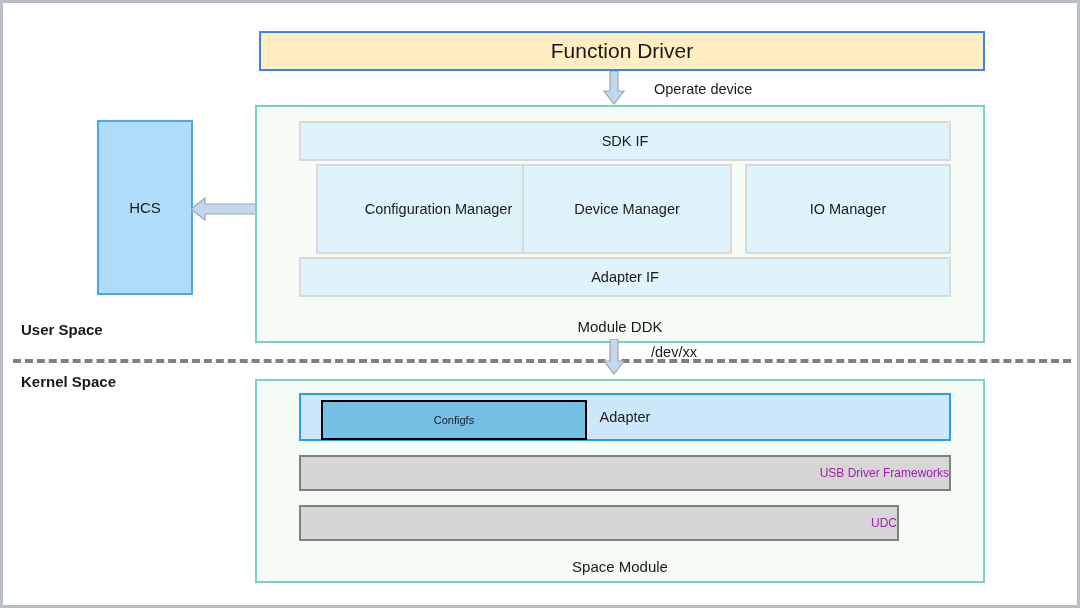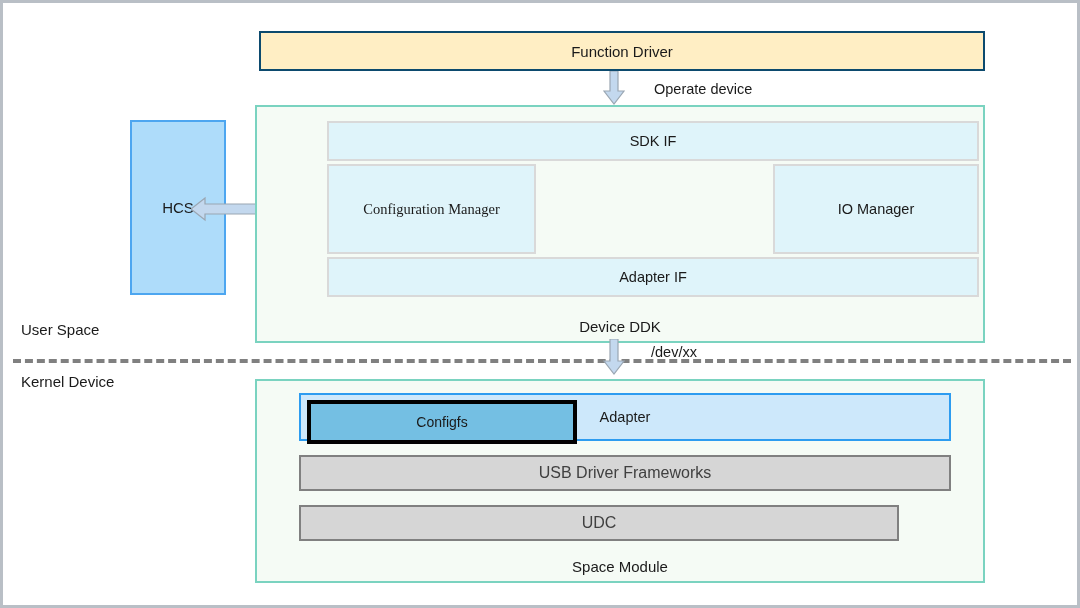--- a/index.html
+++ b/index.html
@@ -18,105 +18,105 @@
     box-sizing: border-box;
     border: 3px solid #b9bfc6;
     overflow: hidden;
   }
   .abs { position: absolute; box-sizing: border-box; }
 
   
   .function-driver {
     left: 256px; top: 28px; width: 726px; height: 40px;
     background: #ffeec4;
-    border: 2px solid #0c4a6e;
+    border: 2px solid #3b82f6;
     display: flex; align-items: center; justify-content: center;
-    font-size: 15px; color: #1a1a1a;
+    font-size: 21px; color: #1a1a1a;
   }
 
   
   .panel {
     background: #f5fbf5;
     border: 2px solid #7ad3c0;
   }
   .panel-ddk   { left: 252px; top: 102px; width: 730px; height: 238px; }
   .panel-kmod  { left: 252px; top: 376px; width: 730px; height: 204px; }
   .panel-label {
     position: absolute; left: 0; right: 0; bottom: 6px;
     text-align: center; font-size: 15px; color: #1a1a1a;
   }
 
   
   .cyan-box {
     background: #dff4fa;
     border: 2px solid #d9d9d9;
     display: flex; align-items: center; justify-content: center;
-    font-size: 14.5px; color: #1a1a1a; margin-left: 28px;
+    font-size: 14.5px; color: #1a1a1a;
   }
   .sdk-if     { left: 296px; top: 118px; width: 652px; height: 40px; }
   .adapter-if { left: 296px; top: 254px; width: 652px; height: 40px; }
   .mgr        { top: 161px; height: 90px; }
-  .mgr-cfg    { left: 296px; width: 209px; font-family: Liberation Serif, serif; }
+  .mgr-cfg    { left: 313px; width: 245px; }
   .mgr-dev    { left: 519px; width: 210px; }
   .mgr-io     { left: 742px; width: 206px; }
 
   
   .hcs {
     left: 94px; top: 117px; width: 96px; height: 175px;
     background: #aedcfa;
     border: 2px solid #4da6f0;
     display: flex; align-items: center; justify-content: center;
-    font-size: 15px; color: #1a1a1a; margin-left: 33px;
+    font-size: 15px; color: #1a1a1a;
   }
 
   
   .arrow-svg { position: absolute; }
   .arrow-hcs  { left: 188px; top: 190px; }
   .arrow-op   { left: 600px; top: 68px; }
   .arrow-dev  { left: 600px; top: 336px; }
   .arrow-label {
     position: absolute; font-size: 14.5px; color: #1a1a1a; white-space: nowrap; margin-left: 24px;
   }
   .lbl-operate { left: 627px; top: 78px; }
   .lbl-devxx   { left: 624px; top: 341px; }
 
   
   .divider {
     left: 10px; top: 356px; width: 1058px; height: 0;
     border-top: 4px dashed #808080;
   }
   .space-label {
-    font-size: 15px; font-weight: normal; color: #1a1a1a; white-space: nowrap;
+    font-size: 15px; font-weight: bold; color: #1a1a1a; white-space: nowrap;
   }
   .lbl-user   { left: 18px; top: 318px; }
   .lbl-kernel { left: 18px; top: 370px; }
 
   
   .adapter-row {
     left: 296px; top: 390px; width: 652px; height: 48px;
     background: #cde8fb;
     border: 2px solid #2d9cf0;
     display: flex; align-items: center; justify-content: center;
     font-size: 14.5px; color: #1a1a1a;
   }
   .blue-box {
     position: absolute; top: 5px; height: 36px;
     background: #74bfe3;
-    border: 4px solid #000000;
+    border: 2px solid #000000;
     display: flex; align-items: center; justify-content: center;
-    font-size: 14px; color: #1a1a1a;
+    font-size: 11px; color: #1a1a1a; margin-left: 14px;
   }
   .blue-configfs  { left: 6px;  width: 262px; }
   .blue-fgeneric  { left: 378px; width: 264px; }
 
   .gray-box {
     background: #d6d6d6;
     border: 2px solid #808080;
-    display: flex; align-items: center; justify-content: center;
-    font-size: 16px; color: #404040;
+    display: flex; align-items: center; justify-content: flex-end;
+    font-size: 12px; color: #a21caf;
   }
   .gb-usb { left: 296px; top: 452px; width: 652px; height: 36px; }
   .gb-udc { left: 296px; top: 502px; width: 600px; height: 36px; }
 </style>
 </head>
 <body>
 
 <div id="canvas">
 
   <div class="abs function-driver">
@@ -130,41 +130,44 @@
 
   <div class="abs hcs">
     <span>HCS</span>
   </div>
 
   <svg class="arrow-svg arrow-hcs" width="80" height="32" viewBox="0 0 80 32">
     <polygon points="0,16 14,5 14,11 79,11 79,21 14,21 14,27" fill="#c3d8ee" stroke="#9aa6b2" stroke-width="1.2"></polygon>
   </svg>
 
   <div class="abs panel panel-ddk">
-    <span class="panel-label">Device DDK</span>
+    <span class="panel-label">Module DDK</span>
   </div>
 
   <div class="abs cyan-box sdk-if">
     <span>SDK IF</span>
   </div>
 
   <div class="abs cyan-box mgr mgr-cfg">
     <span>Configuration Manager</span>
+  </div>
+  <div class="abs cyan-box mgr mgr-dev">
+    <span>Device Manager</span>
   </div>
   <div class="abs cyan-box adapter-if">
     <span>Adapter IF</span>
   </div>
 
   <div class="abs cyan-box mgr mgr-io">
     <span>IO Manager</span>
   </div>
 
   <div class="abs space-label lbl-user">User Space</div>
   <div class="abs divider"></div>
-  <div class="abs space-label lbl-kernel">Kernel Device</div>
+  <div class="abs space-label lbl-kernel">Kernel Space</div>
 
   <svg class="arrow-svg arrow-dev" width="22" height="36" viewBox="0 0 22 36">
     <polygon points="7,0 15,0 15,22 21,22 11,35 1,22 7,22" fill="#c3d8ee" stroke="#9aa6b2" stroke-width="1.2"></polygon>
   </svg>
   <div class="arrow-label lbl-devxx">/dev/xx</div>
 
   <div class="abs panel panel-kmod">
     <span class="panel-label">Space Module</span>
   </div>
 

